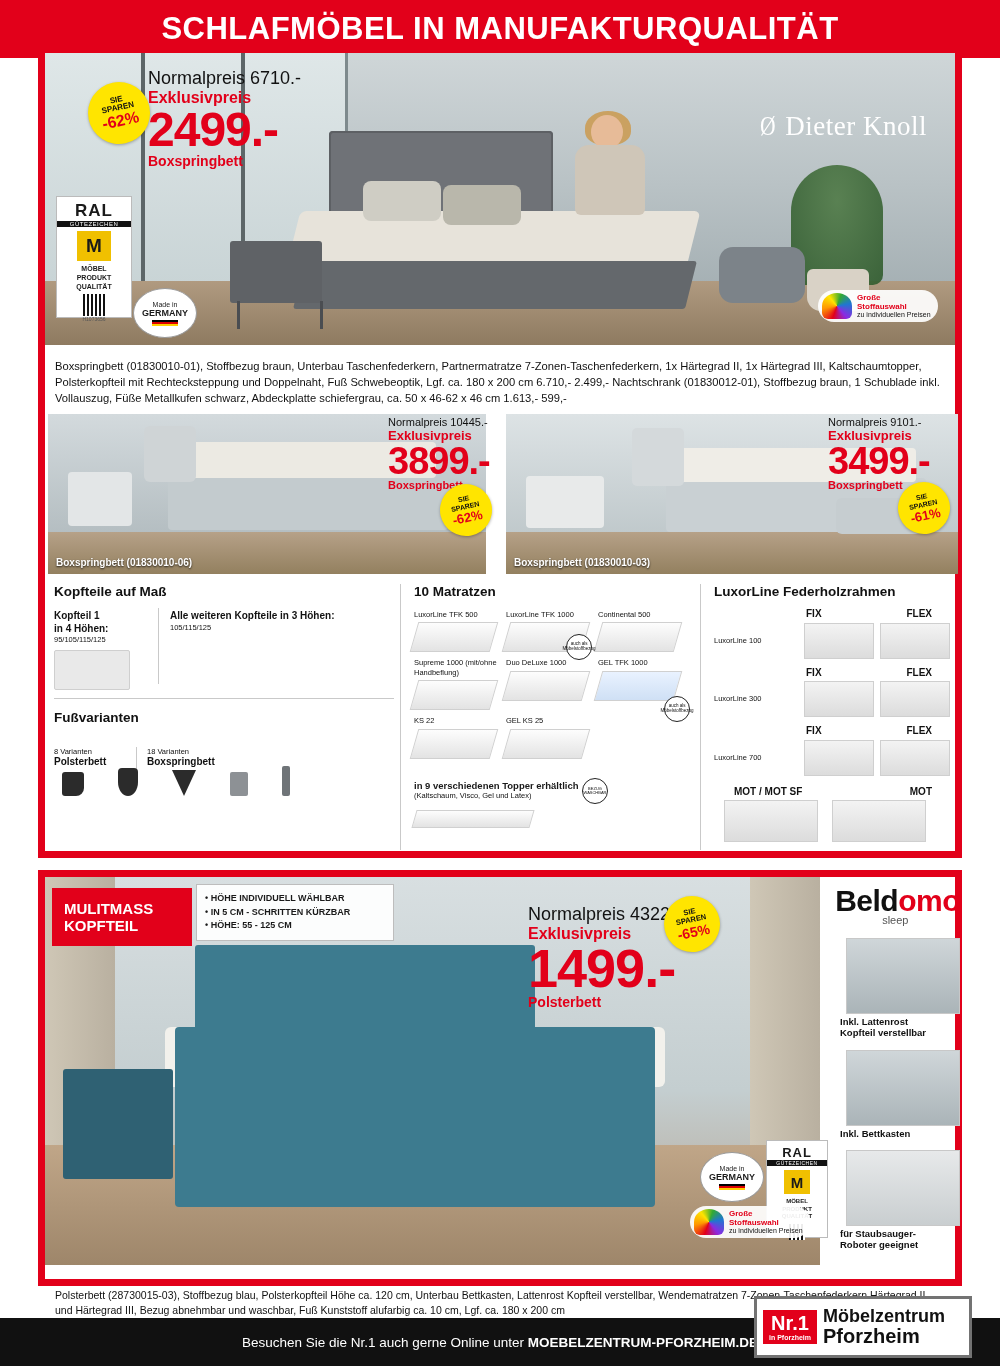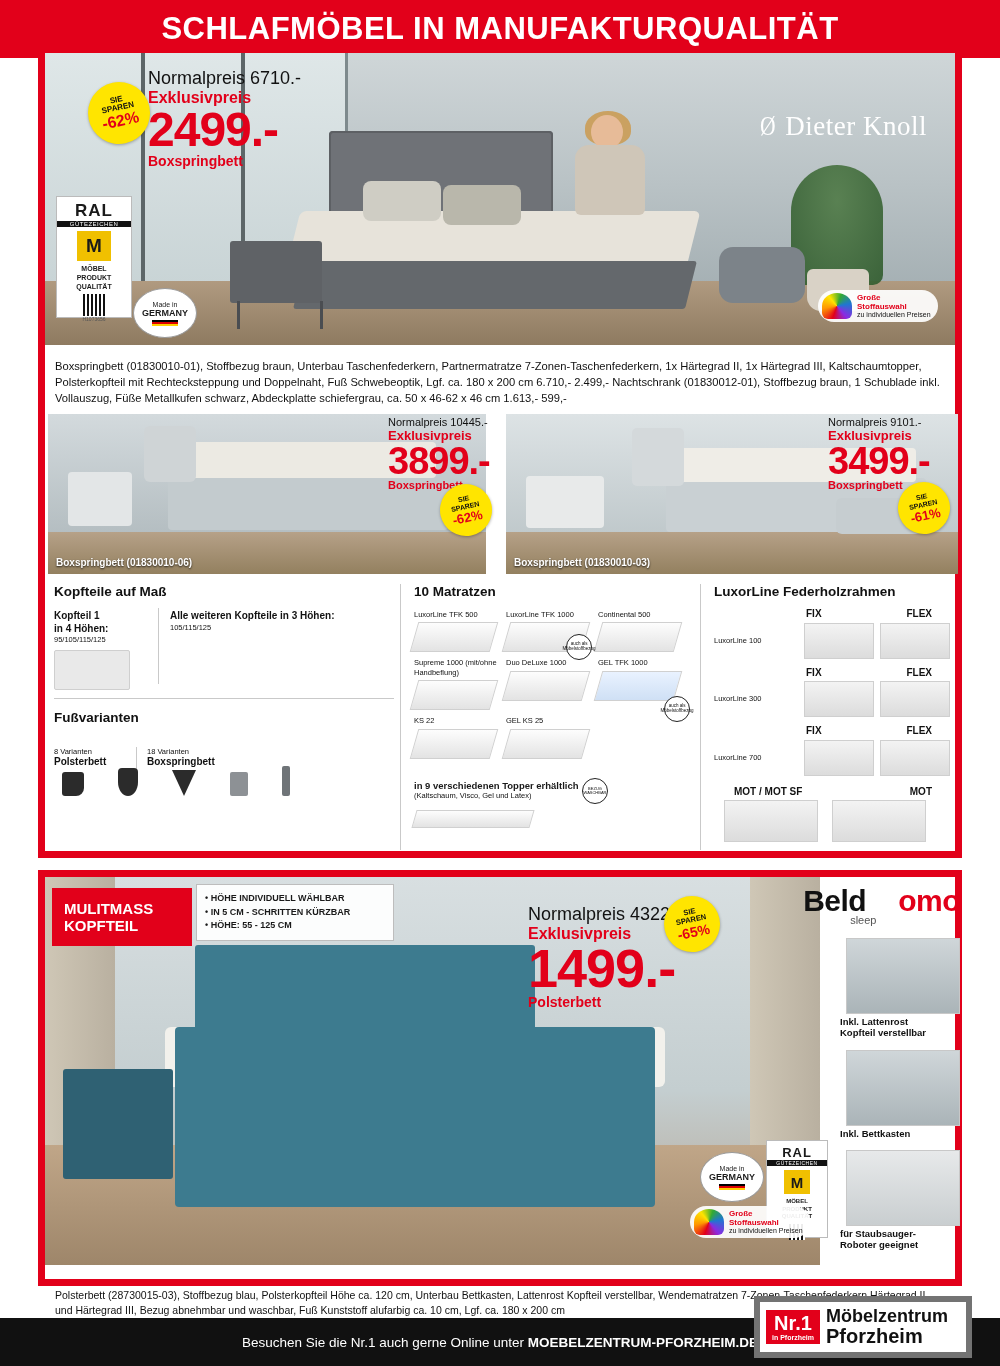--- a/index.html
+++ b/index.html
@@ -222,21 +222,21 @@
     border:1px solid #bdbdbd;padding:7px 8px;box-sizing:border-box;
   }
   .bullets li{font-size:9px;font-weight:bold;line-height:1.5;list-style:none;}
   .bullets li:before{content:"• ";}
   .bullets ul{margin:0;padding:0;}
 
   .beldomo{
     position:absolute;right:40px;top:884px;text-align:left;
   }
   .beldomo .bn{font-size:30px;font-weight:bold;color:#111;letter-spacing:-.5px;}
-  .beldomo .bn .o{color:#e2001a;padding-left:32px;}
+  .beldomo .bn .o{color:#e2001a;}
   .beldomo .bs{font-size:11px;color:#555;margin-top:-4px;margin-left:47px;}
 
   .side-thumb{
     position:absolute;right:40px;width:112px;height:74px;
     background:linear-gradient(180deg,#cfd6d9,#aab4b8);border:1px solid #c8c8c8;
   }
   .side-cap{position:absolute;right:40px;width:120px;font-size:9.5px;font-weight:bold;line-height:1.2;color:#111;}
 
   .desc2{
     position:absolute;left:55px;top:1288px;width:880px;font-size:10.5px;line-height:1.45;color:#111;
@@ -244,21 +244,21 @@
 
   
   .footer{
     position:absolute;left:0;bottom:0;width:1000px;height:48px;background:#111;color:#fff;
     display:flex;align-items:center;justify-content:center;
   }
   .footer .f{font-size:13.5px;}
   .footer .f b{font-weight:bold;}
   .logo{
     position:absolute;right:28px;bottom:8px;width:218px;height:62px;background:#fff;
-    border:6px solid #737373;display:flex;align-items:center;padding:4px 6px;box-sizing:border-box;gap:6px;
+    border:3px solid #737373;display:flex;align-items:center;padding:4px 6px;box-sizing:border-box;gap:6px;
   }
   .logo .red{background:#e2001a;color:#fff;font-weight:bold;text-align:center;padding:3px 6px;line-height:1.05;}
   .logo .red .n1{font-size:20px;}
   .logo .red .n2{font-size:7px;}
   .logo .txt .l1{font-size:18px;font-weight:bold;color:#111;line-height:1.05;}
   .logo .txt .l2{font-size:20px;font-weight:bold;color:#111;line-height:1.05;}
 </style>
 </head>
 <body>
 

